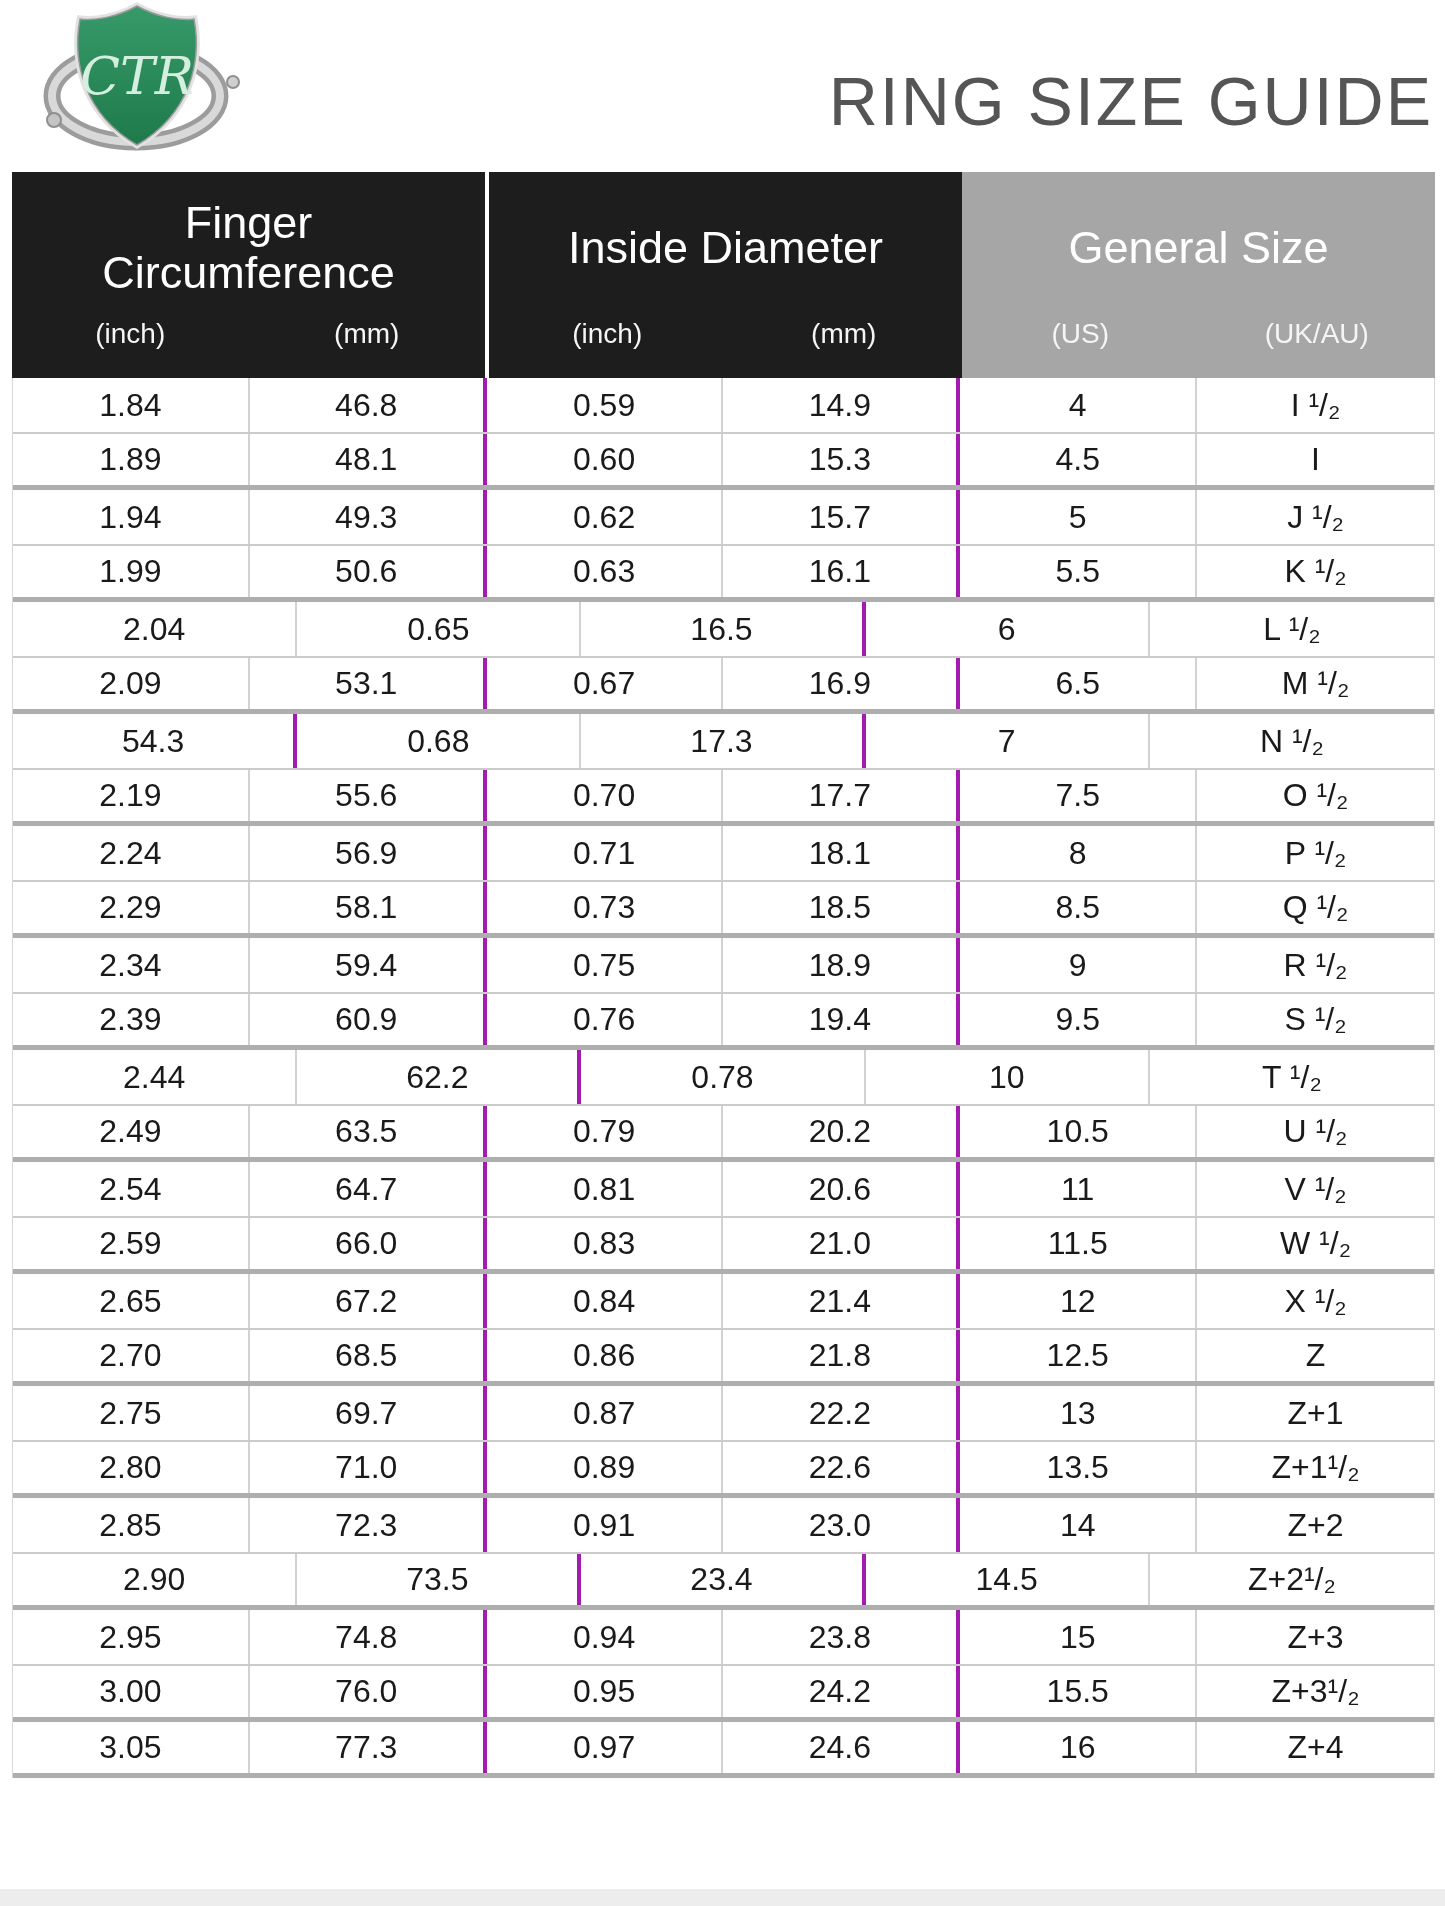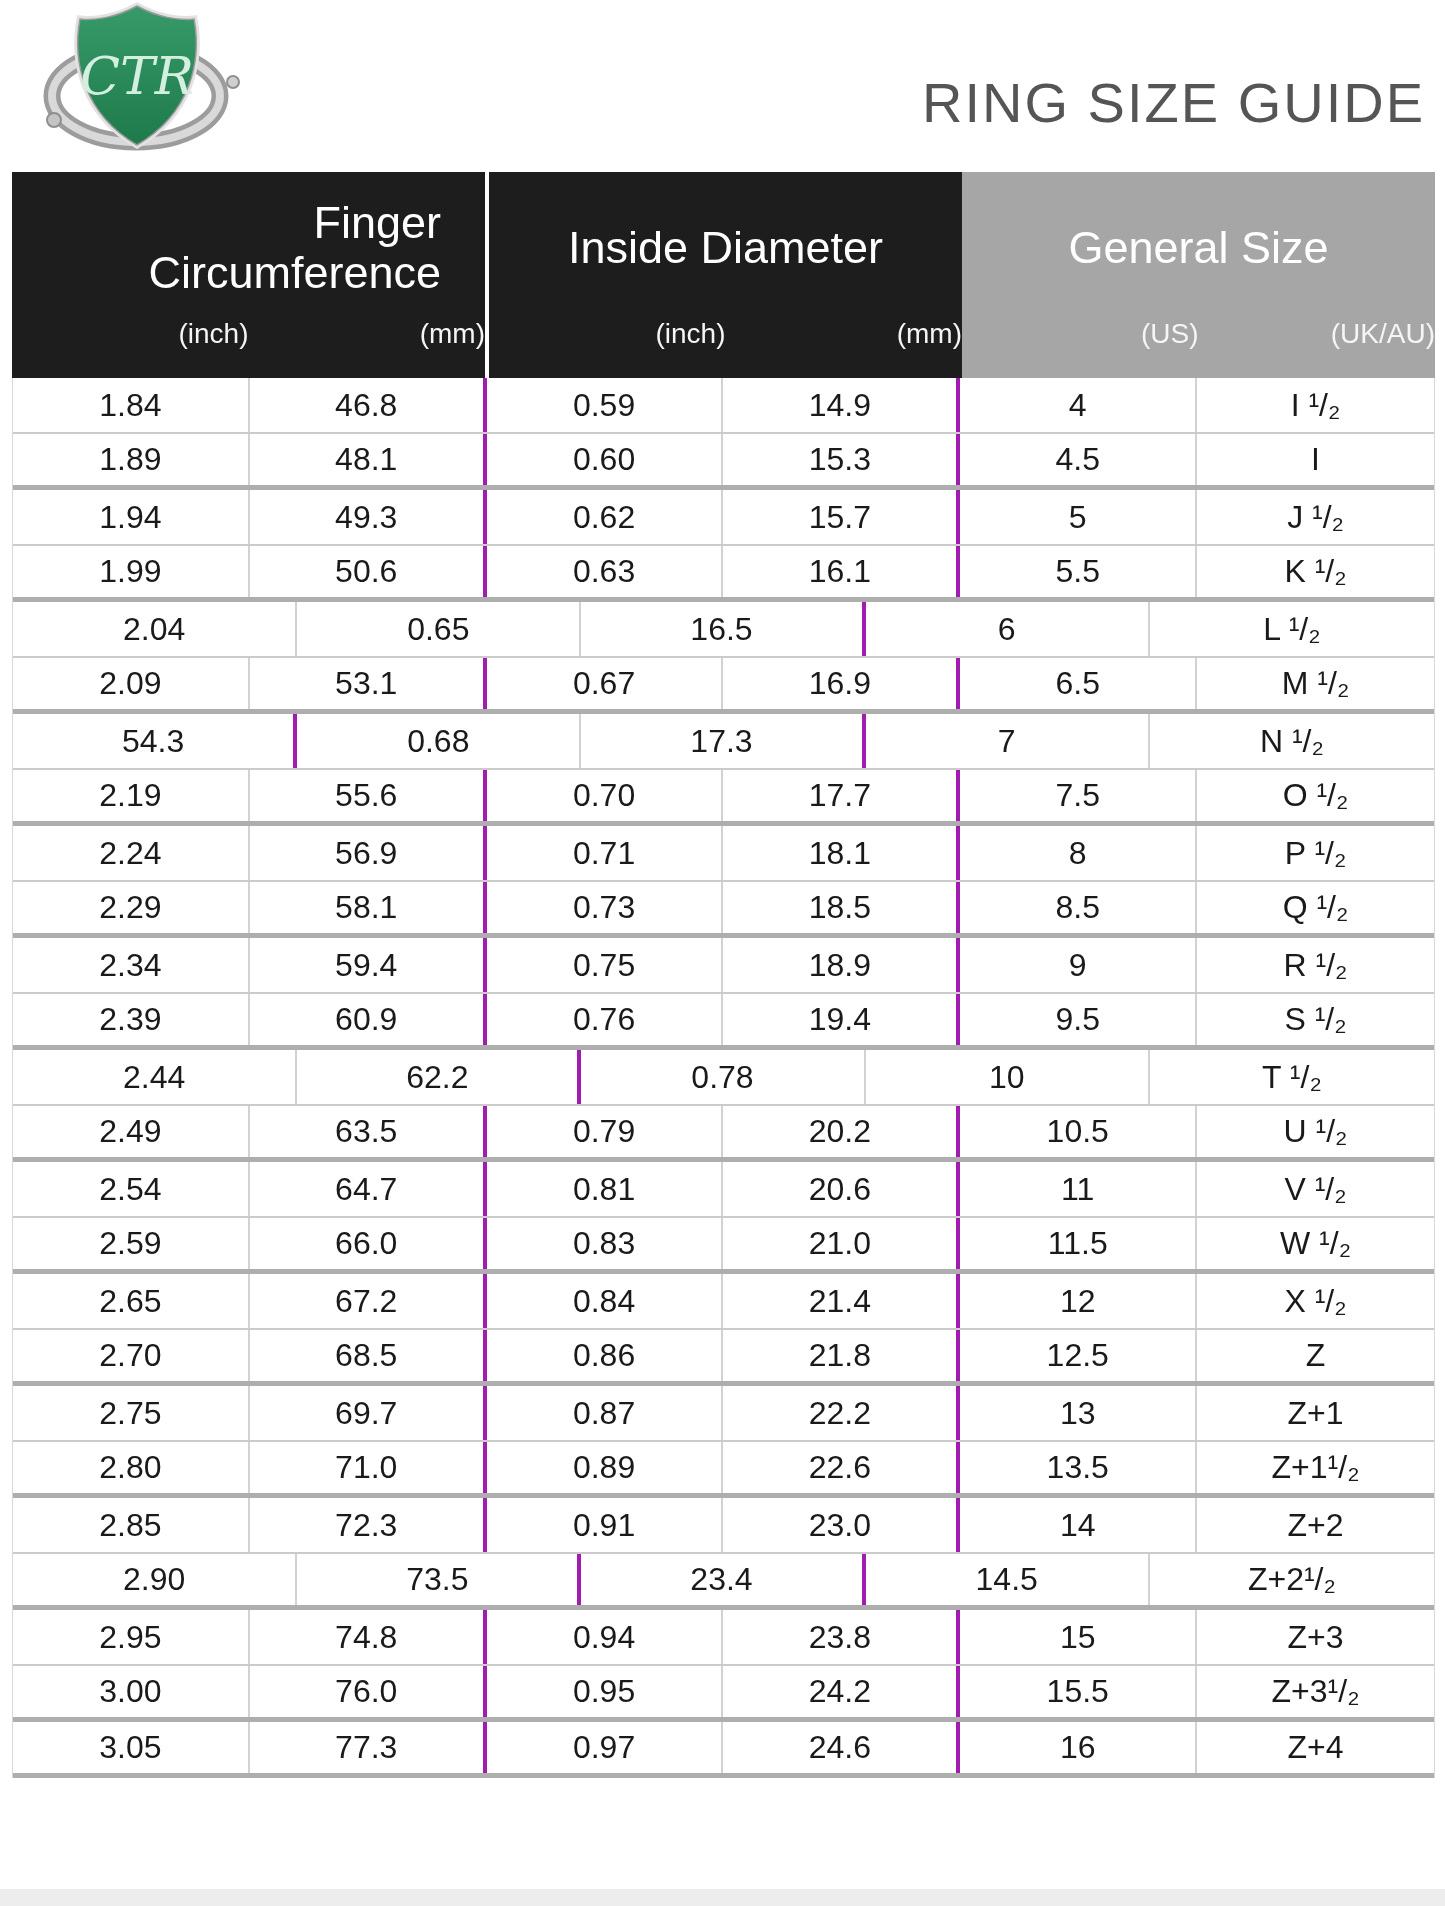--- a/index.html
+++ b/index.html
@@ -1,29 +1,29 @@
 <!DOCTYPE html>
 <html><head>
 <meta charset="utf-8">
 <style>
   html,body{margin:0;padding:0;background:#ffffff;}
   body{width:1445px;height:1906px;position:relative;font-family:"Liberation Sans",sans-serif;overflow:hidden;}
 
   
   .logo{position:absolute;left:28px;top:2px;width:218px;height:162px;}
   .page-title{
-    position:absolute;top:58px;right:8px;margin:12px;
-    font-size:56px;font-weight:400;letter-spacing:2px;color:#555555;
+    position:absolute;top:58px;right:8px;margin:4px;
+    font-size:68px;font-weight:400;letter-spacing:2px;color:#555555;
     font-family:"Liberation Sans",sans-serif;white-space:nowrap;
   }
 
   
   .table{position:absolute;left:12px;right:10px;top:172px;}
   .thead{display:flex;height:206px;}
-  .group{flex:1 1 33.333%;display:flex;flex-direction:column;text-align:right;color:#ffffff;}
+  .group{flex:1 1 33.333%;display:flex;flex-direction:column;text-align:center;color:#ffffff;}
   .group.dark{background:#1d1d1d;}
   .group.gray{background:#a6a6a6;}
   .group.gap{border-left:4px solid #ffffff;}
   .g-label{
     height:140px;display:flex;align-items:center;justify-content:center;
     font-size:45px;line-height:1.12;padding:6px 44px 0 44px;
   }
   .units{height:60px;display:flex;align-items:flex-start;font-size:28px;color:#f5f5f5;}
   .units span{flex:1 1 50%;}
 

